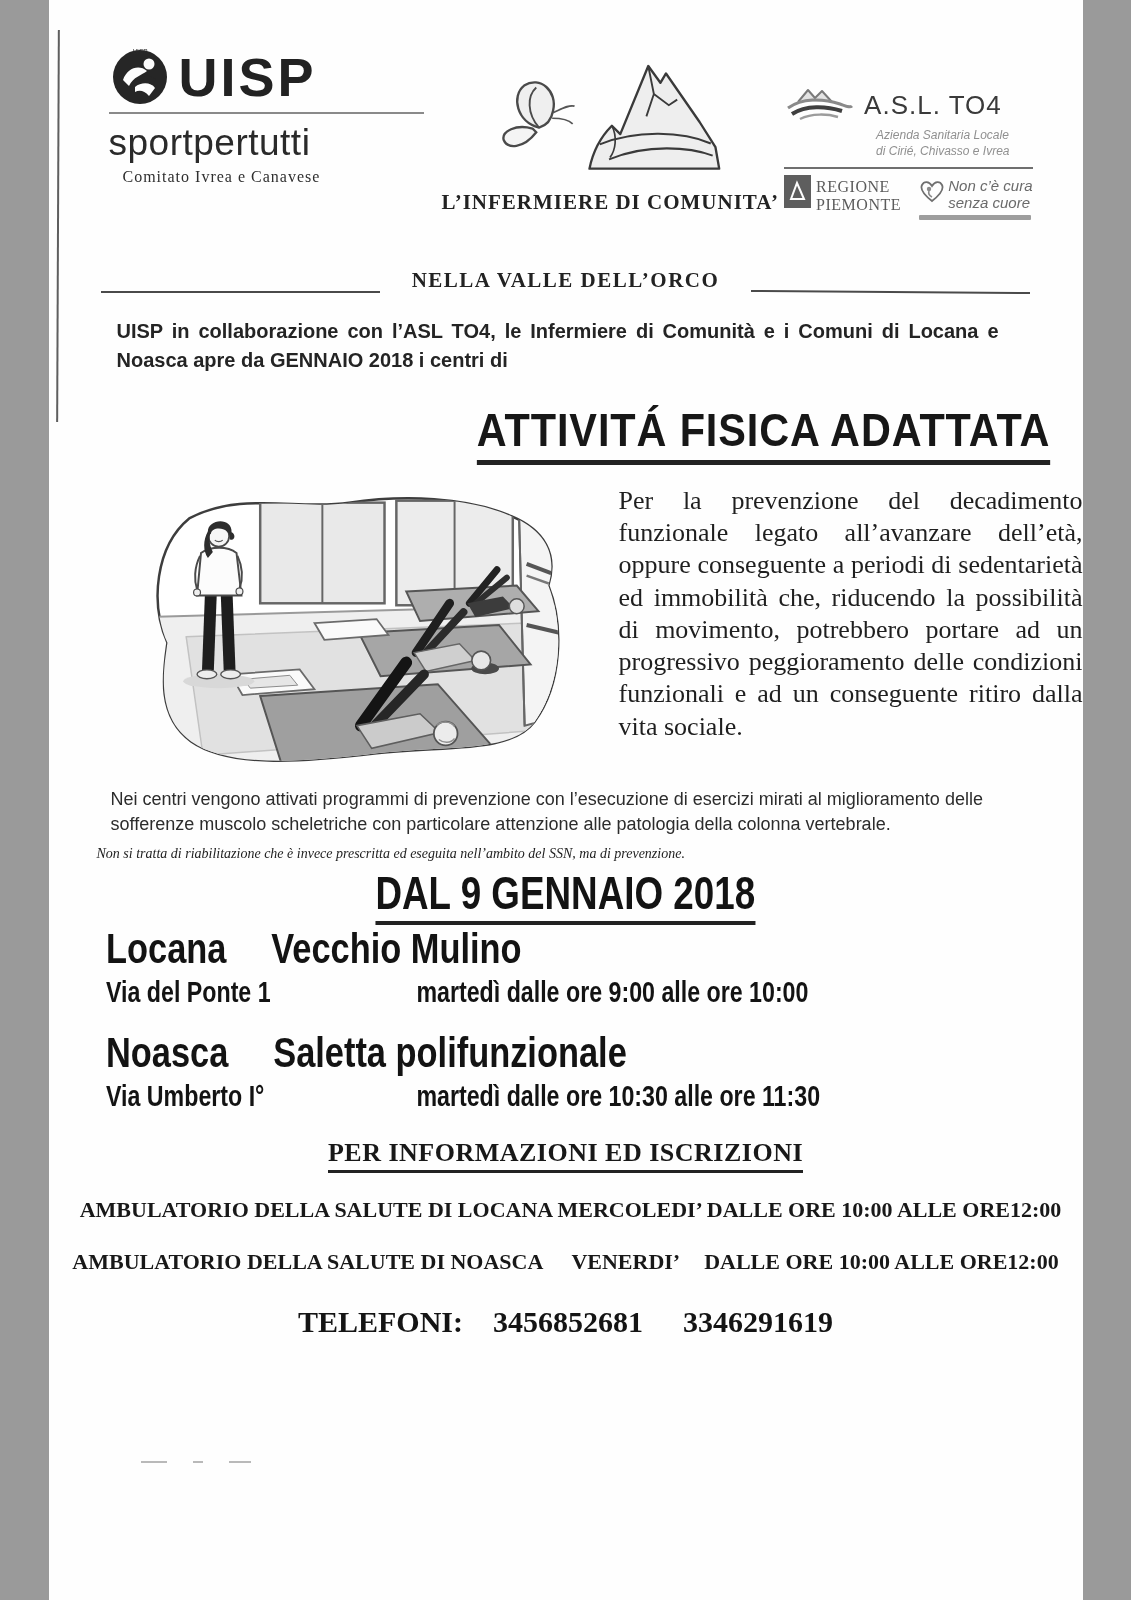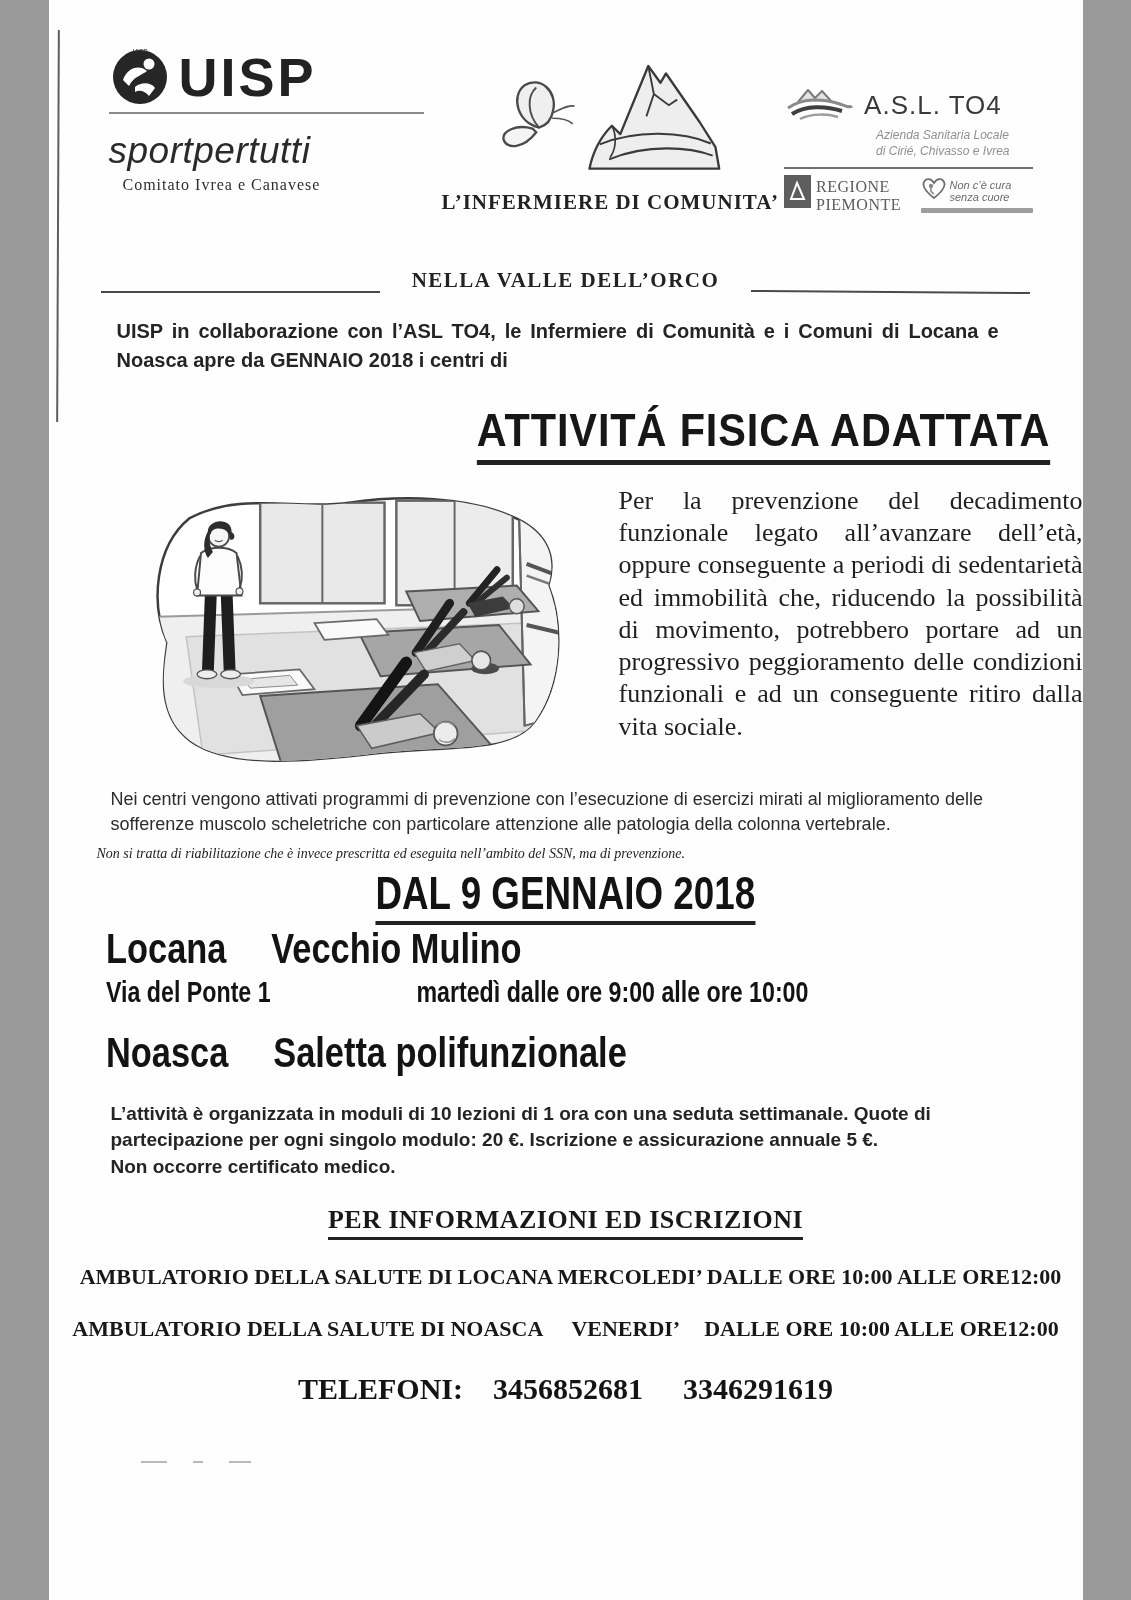--- a/index.html
+++ b/index.html
@@ -17,35 +17,35 @@
   .pencil-marks{position:absolute;left:92px;top:1452px;width:150px;height:6px;}
   .pencil-marks span{display:inline-block;height:2px;background:#b9b9b9;vertical-align:middle;margin-right:26px;}
   .pm1{width:26px;} .pm2{width:10px;} .pm3{width:22px;}
 
   
   .header{display:flex;justify-content:space-between;align-items:flex-start;padding:44px 50px 0 60px;height:198px;}
   .uisp-block{width:330px;}
   .uisp-row{display:flex;align-items:center;gap:8px;}
   .uisp-brand{font-size:54px;font-weight:bold;letter-spacing:3px;color:#222;}
   .uisp-rule{border:none;border-top:2px solid #8a8a8a;margin:2px 0 0 0;width:315px;}
-  .uisp-tagline{font-size:37px;font-weight:500;color:#2a2a2a;letter-spacing:0.5px;margin-top:16px;font-style:italic;}
+  .uisp-tagline{font-size:37px;font-weight:500;color:#2a2a2a;letter-spacing:0.5px;margin-top:8px;}
   .uisp-committee{font-family:"Liberation Serif",serif;font-size:16px;color:#2f2f2f;margin:4px 0 0 14px;letter-spacing:1px;}
   .center-block{width:350px;text-align:center;margin-top:-6px;}
   .nurse-line1{font-family:"Liberation Serif",serif;font-weight:bold;font-size:21px;letter-spacing:1px;color:#222;margin-top:8px;white-space:nowrap;}
   .asl-block{width:250px;margin-top:40px;}
   .asl-row{display:flex;align-items:center;gap:10px;}
   .asl-name{font-size:26px;color:#3a3a3a;letter-spacing:1px;white-space:nowrap;}
   .asl-sub{font-size:12px;font-style:italic;color:#909090;margin-left:92px;line-height:1.3;margin-top:2px;}
   .asl-rule{border:none;border-top:2px solid #6f6f6f;margin:8px 0 6px 0;}
   .asl-bottom{display:flex;justify-content:space-between;align-items:flex-start;}
   .regione{display:flex;gap:5px;align-items:stretch;}
   .regione-text{font-family:"Liberation Serif",serif;font-size:16px;color:#5b5b5b;line-height:1.1;letter-spacing:0.5px;margin-top:3px;}
   .heart-block{margin-top:2px;}
   .heart-row{display:flex;align-items:center;gap:3px;}
-  .heart-motto{font-size:11px;color:#6a6a6a;line-height:1.15;font-style:italic;}
+  .heart-motto{font-size:15px;color:#6a6a6a;line-height:1.15;font-style:italic;}
   .heart-smallprint{height:5px;background:#9d9d9d;width:112px;margin-top:3px;border-radius:1px;}
 
   .valle-row{display:flex;align-items:flex-end;gap:32px;padding:0 52px;margin-top:26px;}
   .valle-rule{flex:1;height:0;border-top:2px solid #4a4a4a;}
   .valle-rule.right{transform:rotate(0.4deg);}
   .valle-text{font-family:"Liberation Serif",serif;font-weight:bold;font-size:21px;letter-spacing:1.5px;color:#222;white-space:nowrap;}
 
   
   .intro{padding:0 84px 0 68px;margin-top:24px;font-size:20px;font-weight:bold;line-height:1.45;text-align:justify;color:#242424;}
   .title-wrap{text-align:right;margin-top:28px;}
@@ -279,25 +279,24 @@
   <div class="loc-heading">
     <span class="cond"><span>Locana</span><span class="gap-town"></span><span>Vecchio Mulino</span></span>
   </div>
   <div class="addr-row">
     <span class="cond"><span class="addr-col">Via del Ponte 1</span><span>martedì dalle ore 9:00 alle ore 10:00</span></span>
   </div>
 
   <div class="loc-heading noasca-heading">
     <span class="cond"><span>Noasca</span><span class="gap-town"></span><span>Saletta polifunzionale</span></span>
   </div>
-
-  <div class="details">
-    <p>L’attività è organizzata in moduli di 10 lezioni di 1 ora con una seduta settimanale. Quote di partecipazione per ogni singolo modulo: 20 €. Iscrizione e assicurazione annuale 5 €.</p>
-    <p>Non occorre certificato medico.</p>
-  </div>
+  <div class="addr-row">
+    <span class="cond"><span class="addr-col">Via Umberto I°</span><span>martedì dalle ore 10:30 alle ore 11:30</span></span>
+  </div>
+
 
   <div class="info-heading-wrap">
     <span class="info-heading">PER INFORMAZIONI ED ISCRIZIONI</span>
   </div>
 
   <div class="amb-line amb1">AMBULATORIO DELLA SALUTE DI LOCANA MERCOLEDI’ DALLE ORE 10:00 ALLE ORE12:00</div>
   <div class="amb-line amb2">
     <span>AMBULATORIO DELLA SALUTE DI NOASCA</span><span class="amb-gap-a"></span><span>VENERDI’</span><span class="amb-gap-b"></span><span>DALLE ORE 10:00 ALLE ORE12:00</span>
   </div>
 

